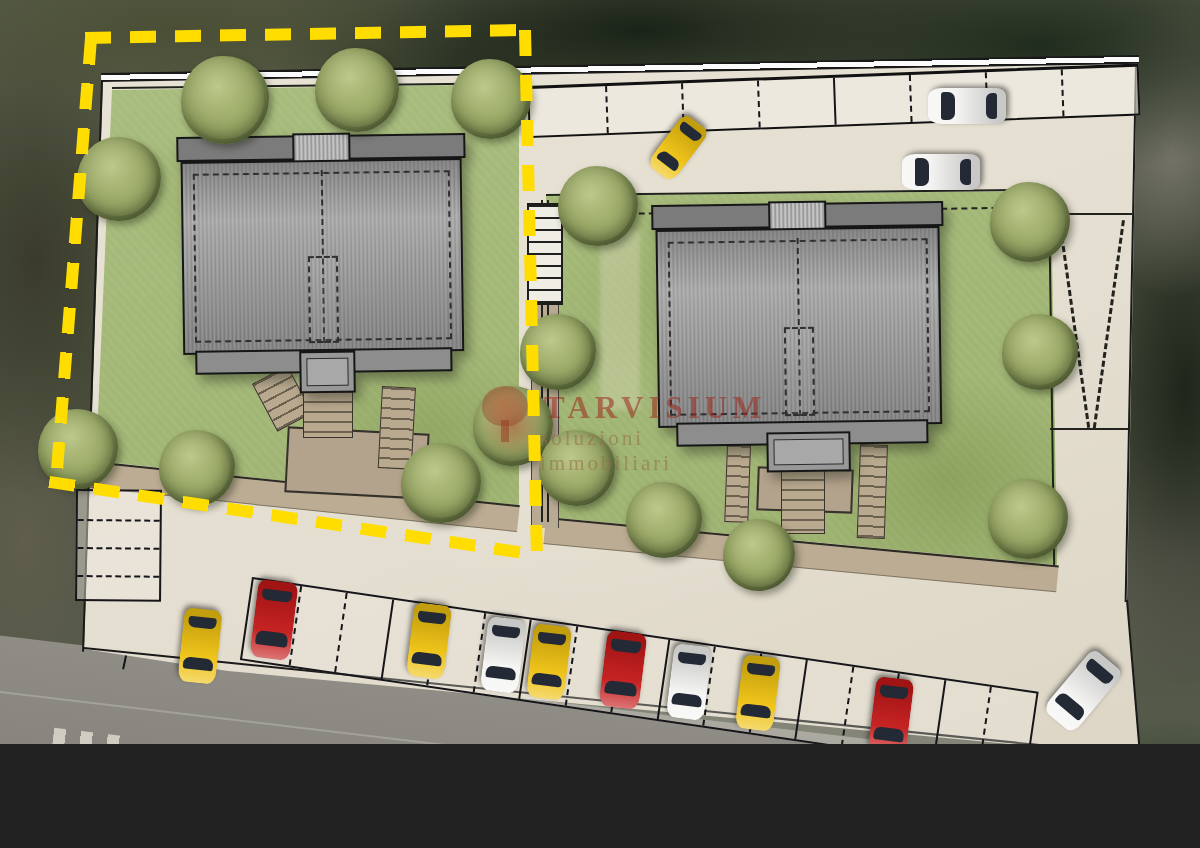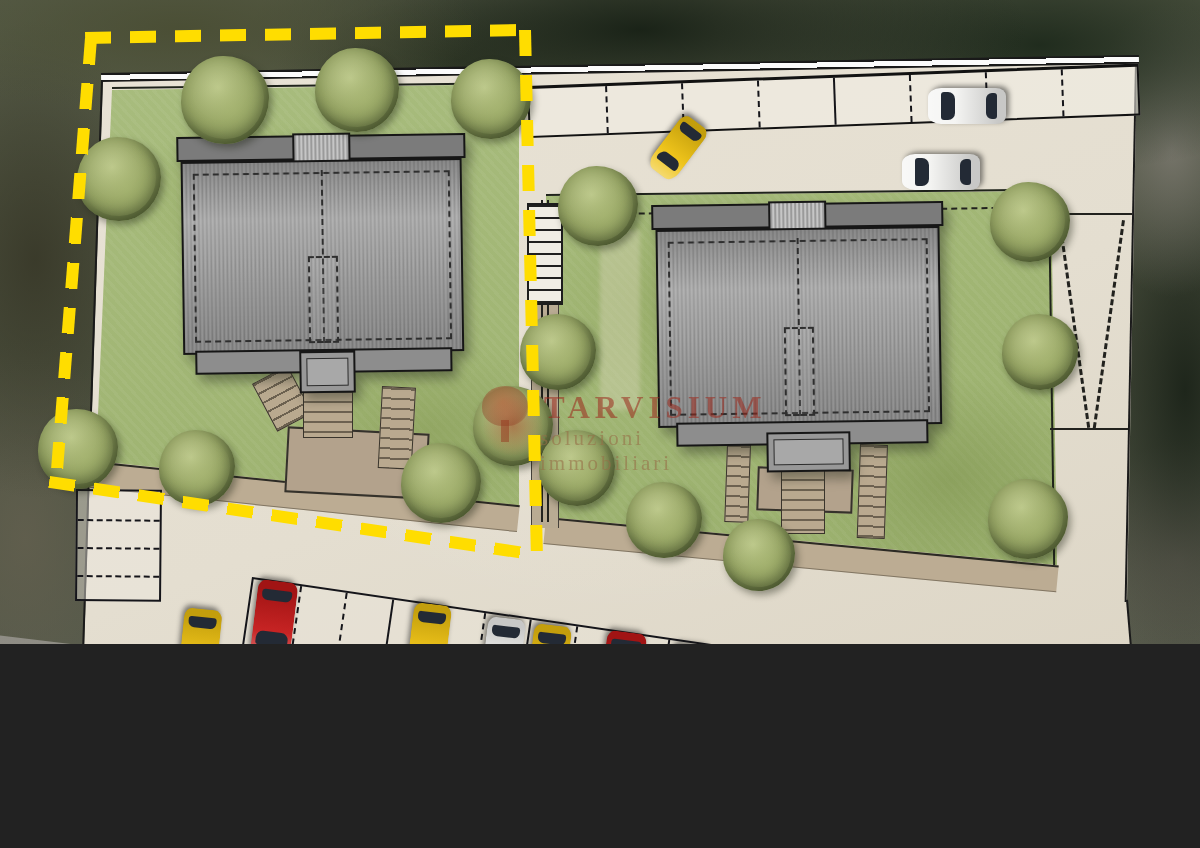--- a/index.html
+++ b/index.html
@@ -1,16 +1,16 @@
 <!DOCTYPE html>
 <html><head>
 <meta charset="utf-8">
 <style>
   html,body{margin:0;padding:0;background:#222;}
-  #canvas{position:relative;width:1200px;height:644px;overflow:hidden;
+  #canvas{position:relative;width:1200px;height:744px;overflow:hidden;
     font-family:"Liberation Sans",sans-serif;background:#fef9c3;}
   #canvas *, #canvas{box-sizing:border-box;}
 
   
   #satellite{position:absolute;inset:0;
     background:
       radial-gradient(ellipse 420px 120px at 180px 28px, rgba(74,78,52,.95), transparent 72%),
       radial-gradient(ellipse 520px 150px at 640px 30px, rgba(24,33,22,.97), transparent 75%),
       radial-gradient(ellipse 430px 170px at 1040px 45px, rgba(30,42,28,.96), transparent 75%),
       radial-gradient(ellipse 180px 320px at 35px 260px, rgba(56,56,40,.9), transparent 75%),

